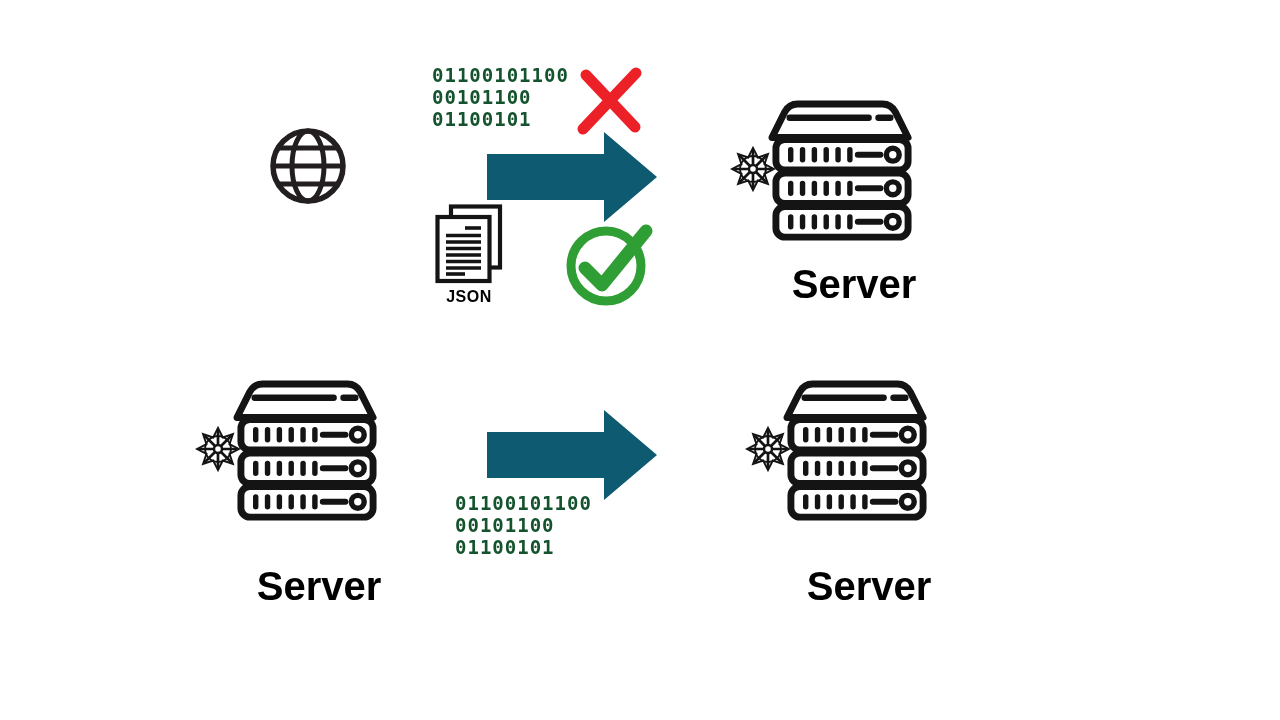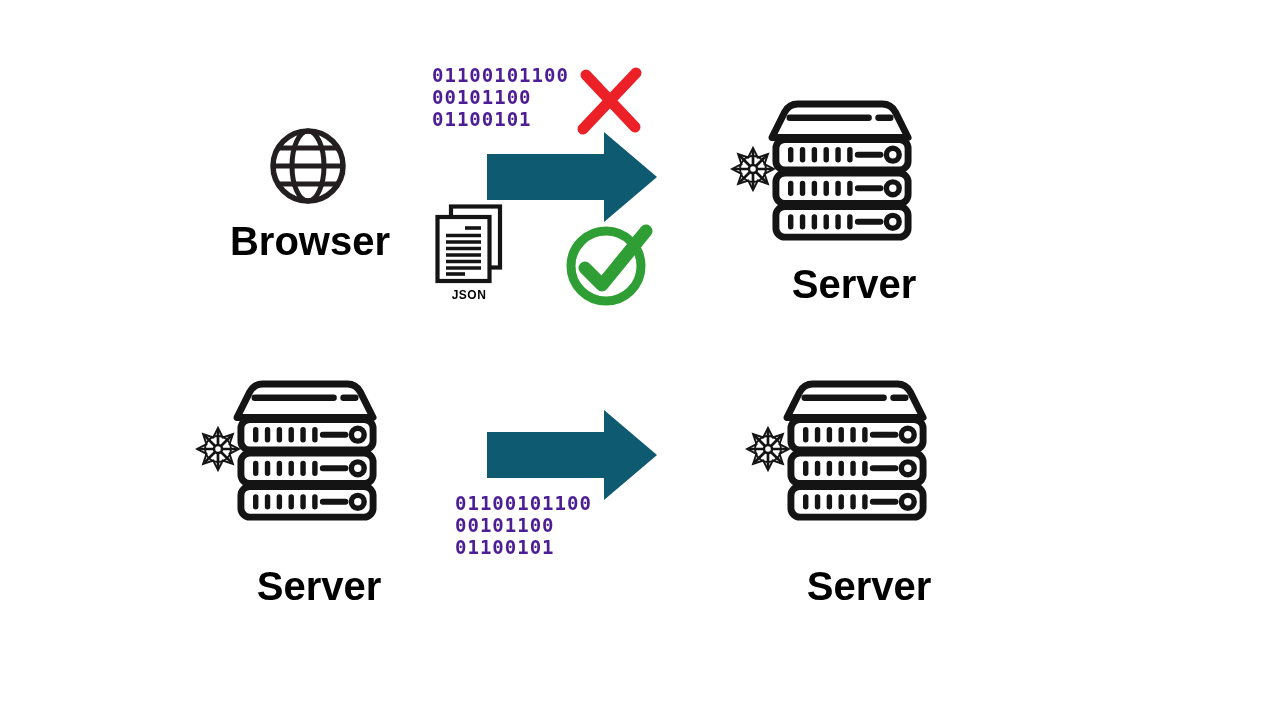--- a/index.html
+++ b/index.html
@@ -9,24 +9,24 @@
     --ink:#141414;
   }
   html,body{margin:0;padding:0;background:#fff;}
   .stage{
     position:relative;width:1280px;height:720px;background:#ffffff;
     font-family:"Liberation Sans",sans-serif;overflow:hidden;
   }
   .abs{position:absolute;}
   .label{font-weight:bold;color:#000;text-align:center;line-height:1;}
   .node-label{font-size:40px;letter-spacing:0px;}
-  .json-label{font-size:12px;letter-spacing:.5px;}
+  .json-label{font-size:16px;letter-spacing:.5px;}
   .binary{
     font-family:"DejaVu Sans Mono",monospace;font-weight:bold;
-    font-size:19px;line-height:22px;letter-spacing:1px;color:#4c1d95;
+    font-size:19px;line-height:22px;letter-spacing:1px;color:#14532d;
   }
   .binary span{display:block;}
   .server-group{position:absolute;width:200px;height:230px;}
   .server-group .wheel{position:absolute;left:2px;top:46px;}
   .server-group .rack{position:absolute;left:40px;top:0;}
   .server-group .rack-label{position:absolute;left:52px;top:164px;width:148px;}
   .server-group.low .rack-label{top:186px;}
   .defs-holder{position:absolute;width:0;height:0;overflow:hidden;}
 </style>
 </head>
@@ -72,21 +72,20 @@
     </defs>
   </svg>
 
   <svg class="abs" style="left:268px;top:126px" width="80" height="80" viewBox="0 0 80 80">
     <g stroke="#231f20" fill="none">
       <circle cx="40" cy="40" r="35" stroke-width="5.5"></circle>
       <ellipse cx="40" cy="40" rx="16" ry="35" stroke-width="5"></ellipse>
       <path d="M10 22 H70 M5 40 H75 M10 58 H70" stroke-width="5"></path>
     </g>
   </svg>
-  <div class="abs label node-label" style="left:225px;top:221px;width:170px">Browser</div>
 
   <div class="abs binary" style="left:432px;top:64px">
     <span>01100101100</span>
     <span>00101100</span>
     <span>01100101</span>
   </div>
 
   <svg class="abs" style="left:573px;top:63px" width="74" height="74" viewBox="0 0 74 74">
     <path d="M13 12 L62 64 M63 10 L10 66" stroke="var(--cross-red)" stroke-width="11" stroke-linecap="round" fill="none"></path>
   </svg>

